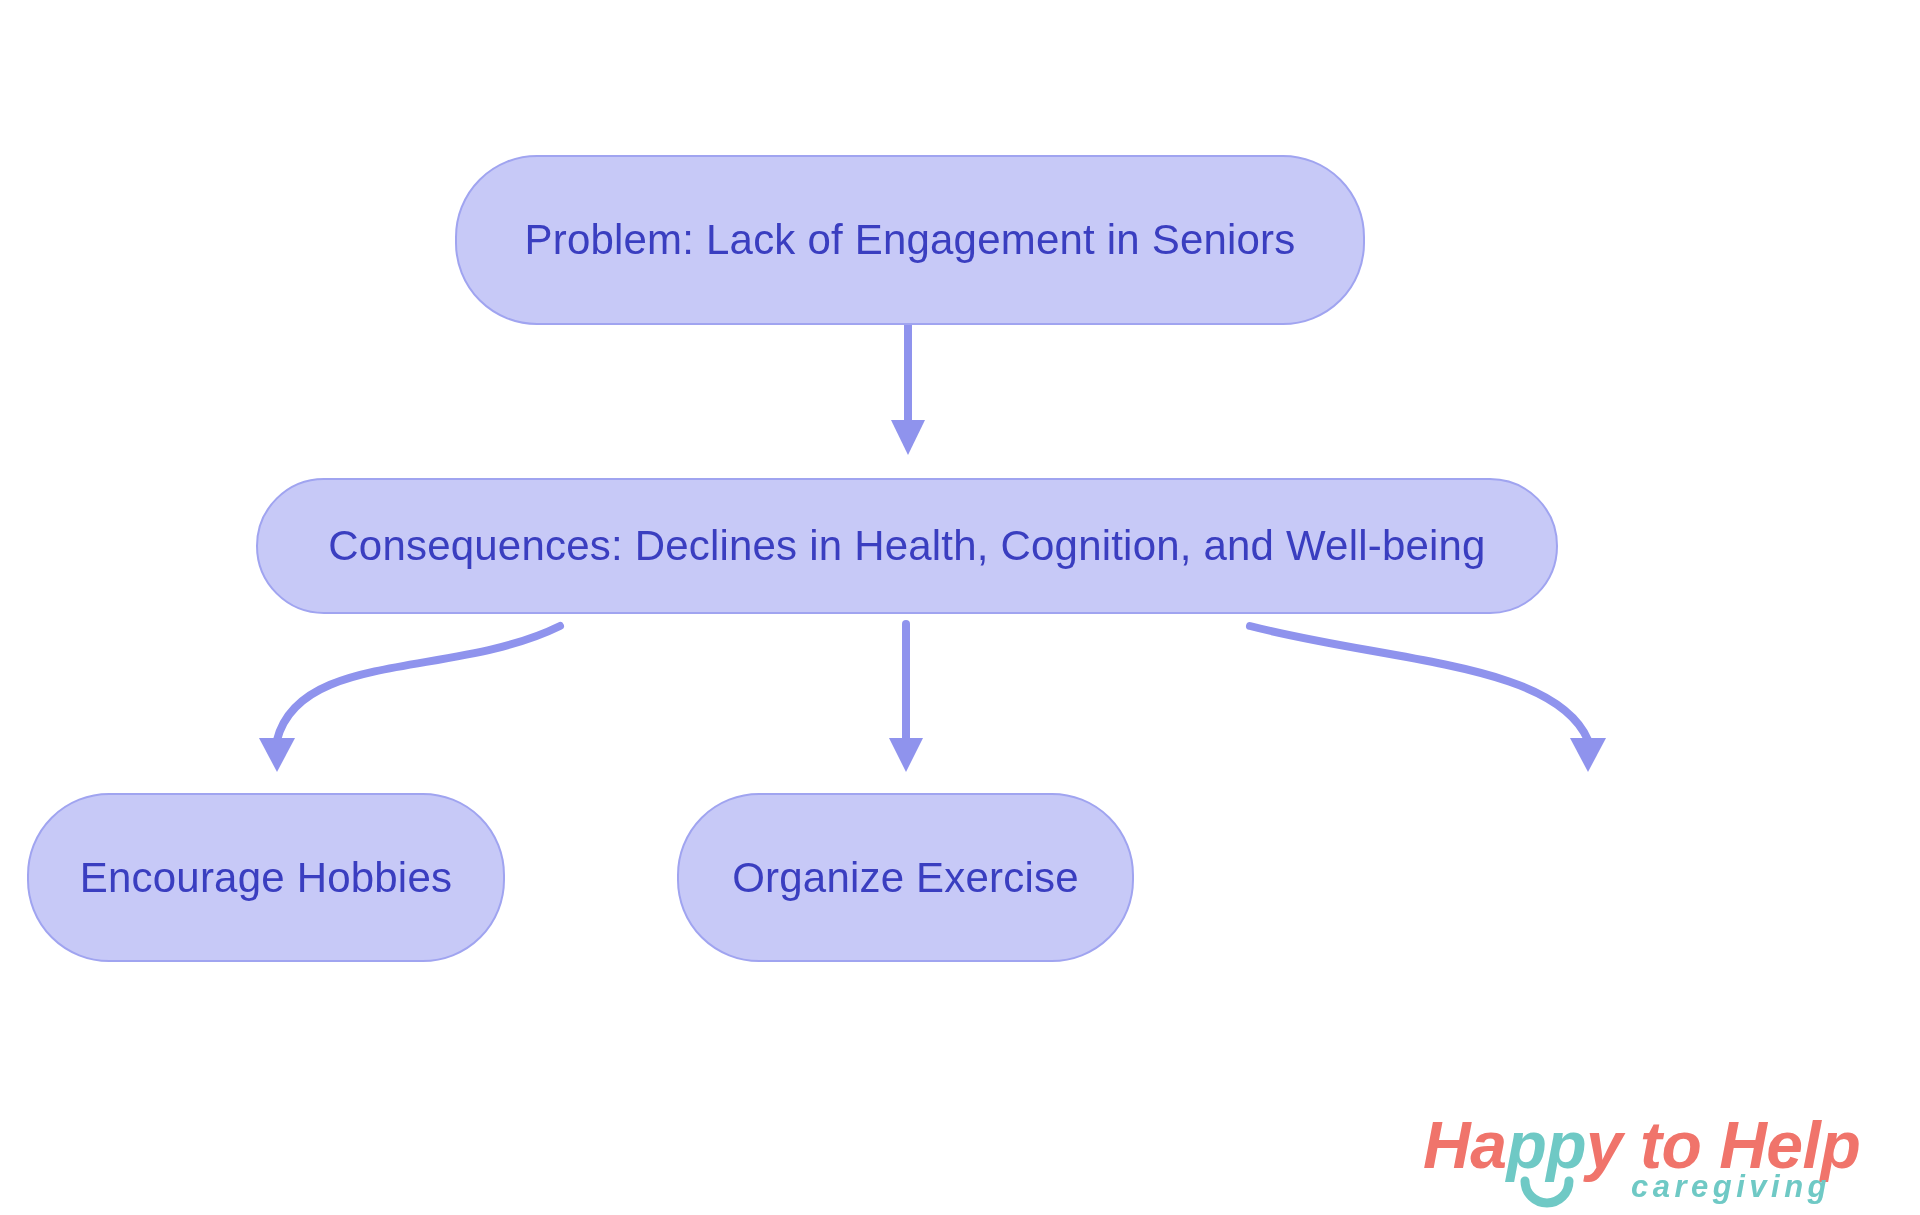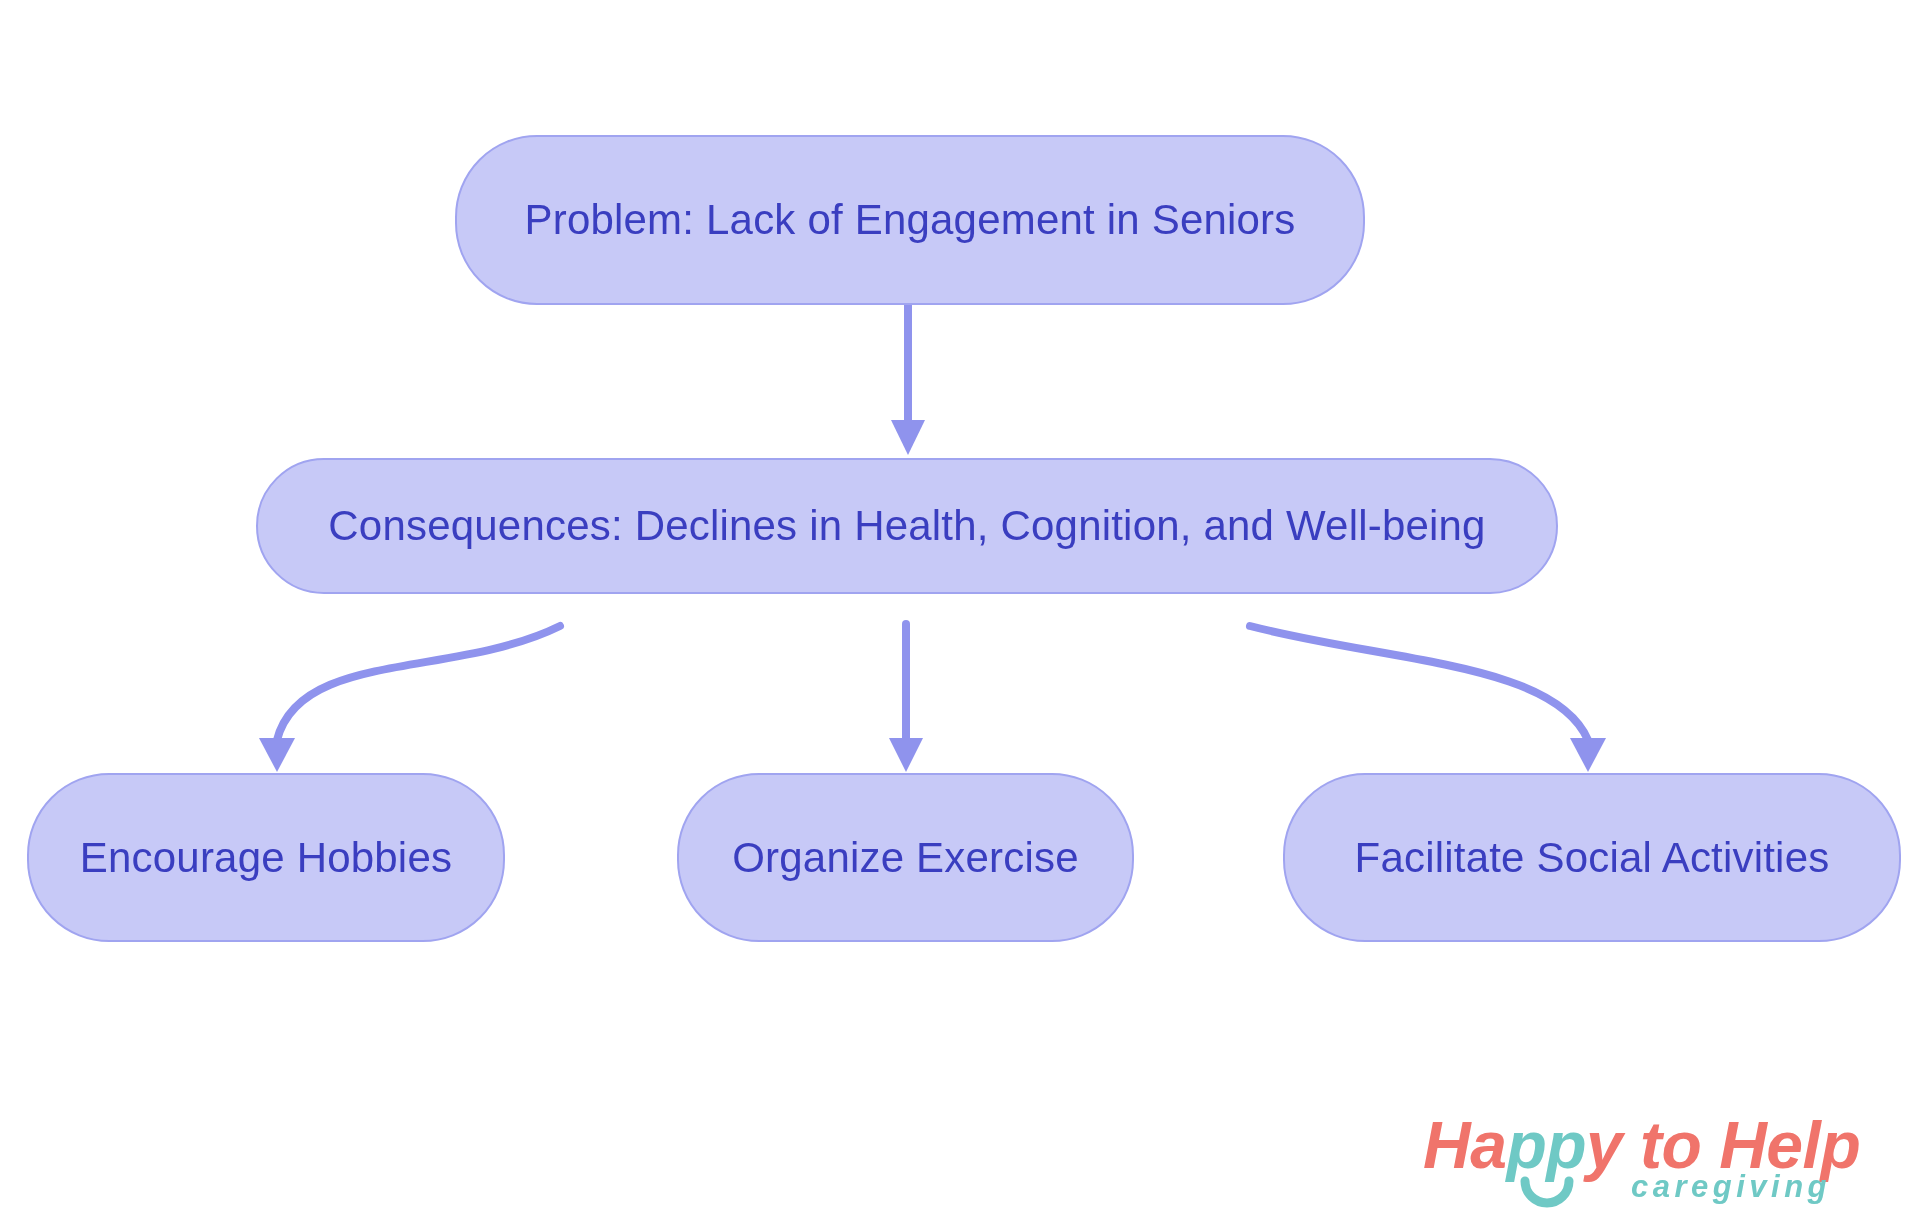--- a/index.html
+++ b/index.html
@@ -26,20 +26,21 @@
   .node{
     position:absolute;
     background:var(--node_fill);
     border:2.5px solid var(--node_border);
     border-radius:82px;
     display:flex;align-items:center;justify-content:center;
     text-align:center;
     color:var(--node_text);
     font-size:42px;
     letter-spacing:0.2px;
+    margin-top:20px;
   }
   .node-problem{left:455px;top:135px;width:910px;height:170px;}
   .node-consequences{left:256px;top:458px;width:1302px;height:136px;}
   .node-hobbies{left:27px;top:773px;width:478px;height:169px;}
   .node-exercise{left:677px;top:773px;width:457px;height:169px;}
   .node-social{left:1283px;top:773px;width:618px;height:169px;}
 
   .logo{position:absolute;left:1423px;top:1112px;width:436px;height:103px;font-style:italic;}
   .logo-wordmark{
     font-size:66px;font-weight:bold;letter-spacing:-0.5px;
@@ -86,23 +87,20 @@
   </div>
 
   <div class="node node-hobbies">
     <span>Encourage Hobbies</span>
   </div>
 
   <div class="node node-exercise">
     <span>Organize Exercise</span>
   </div>
 
-  <div class="node node-social">
-    <span>Facilitate Social Activities</span>
-  </div>
 
   <div class="logo">
     <div class="logo-wordmark"><span>Ha</span><span class="logo-teal">pp</span><span>y</span><span> to Help</span></div>
     <svg class="logo-smile" width="54" height="34" viewBox="0 0 54 34" xmlns="http://www.w3.org/2000/svg">
       <path d="M 5 5 A 22 22 0 0 0 49 5" fill="none" stroke="var(--logo_teal)" stroke-width="9" stroke-linecap="round"></path>
     </svg>
     <div class="logo-tagline">caregiving</div>
   </div>
 
 </div>

